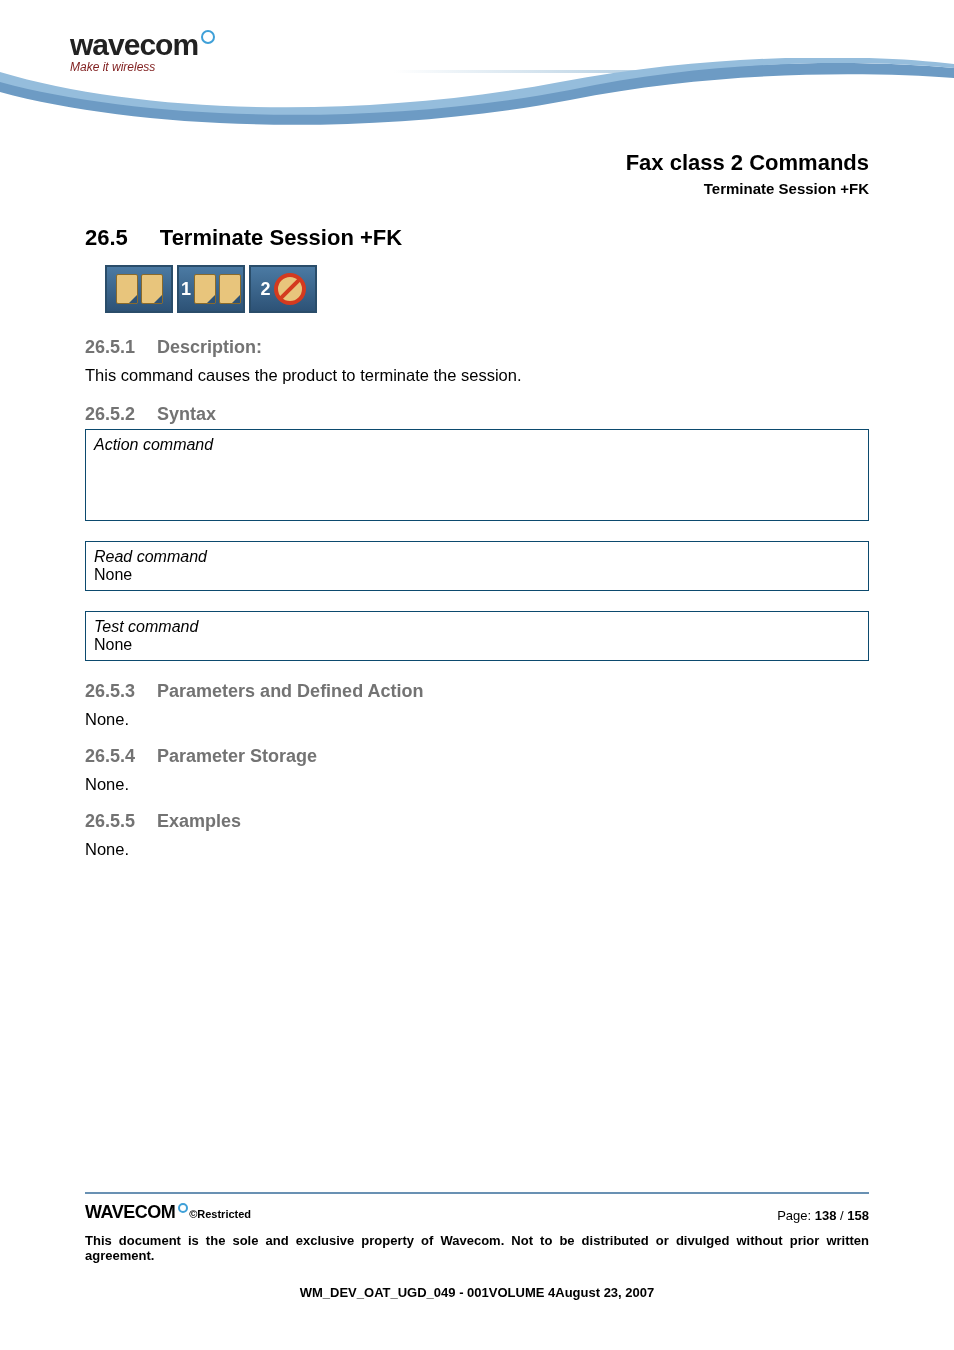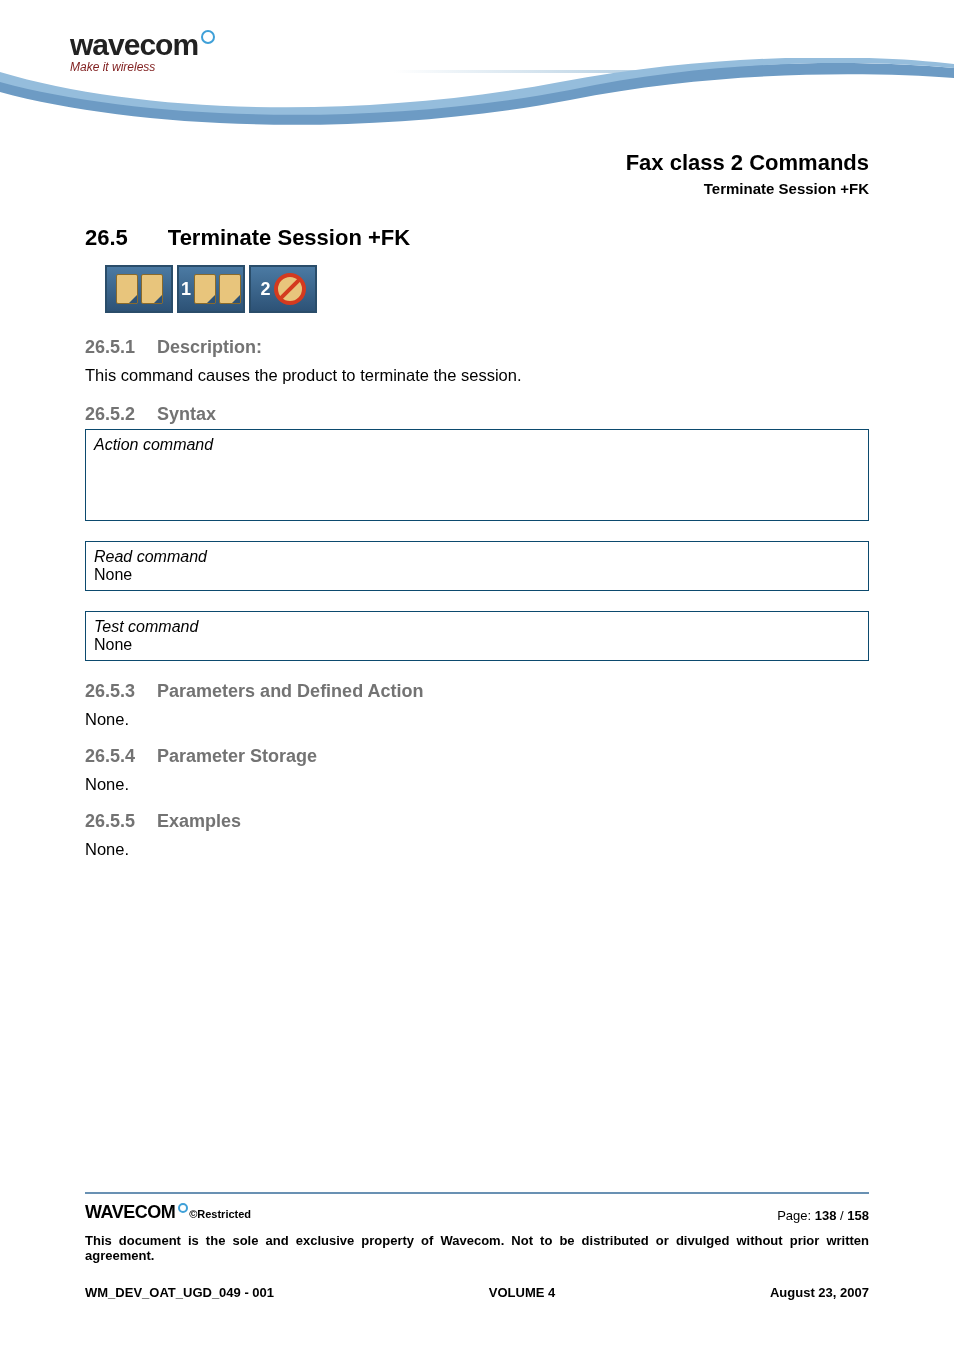--- a/index.html
+++ b/index.html
@@ -69,21 +69,21 @@
     font-size: 22px;
     font-weight: 700;
   }
   .chapter-sub {
     font-size: 15px;
     font-weight: 700;
     margin-top: 4px;
   }
   .sec-row {
     display: flex;
-    gap: 40px;
+    gap: 32px;
     margin-top: 28px;
     font-weight: 900;
     font-size: 22px;
     font-family: Arial, sans-serif;
   }
   .icon-strip {
     margin-top: 14px;
     display: flex;
     gap: 4px;
     margin-left: 20px;
@@ -186,21 +186,21 @@
   .footer-page b { font-weight: 900; }
   .footer-notice {
     margin-top: 10px;
     font-size: 13px;
     font-weight: 700;
     text-align: justify;
   }
   .footer-bottom {
     margin-top: 22px;
     display: flex;
-    justify-content: space-between;
+    justify-content: center;
     font-size: 13px;
     font-weight: 600;
   }
 </style>
 </head>
 <body>
 
 <div class="header-banner">
   <div class="header-rule"></div>
   <svg class="swoosh" viewBox="0 0 954 80" preserveAspectRatio="none">

